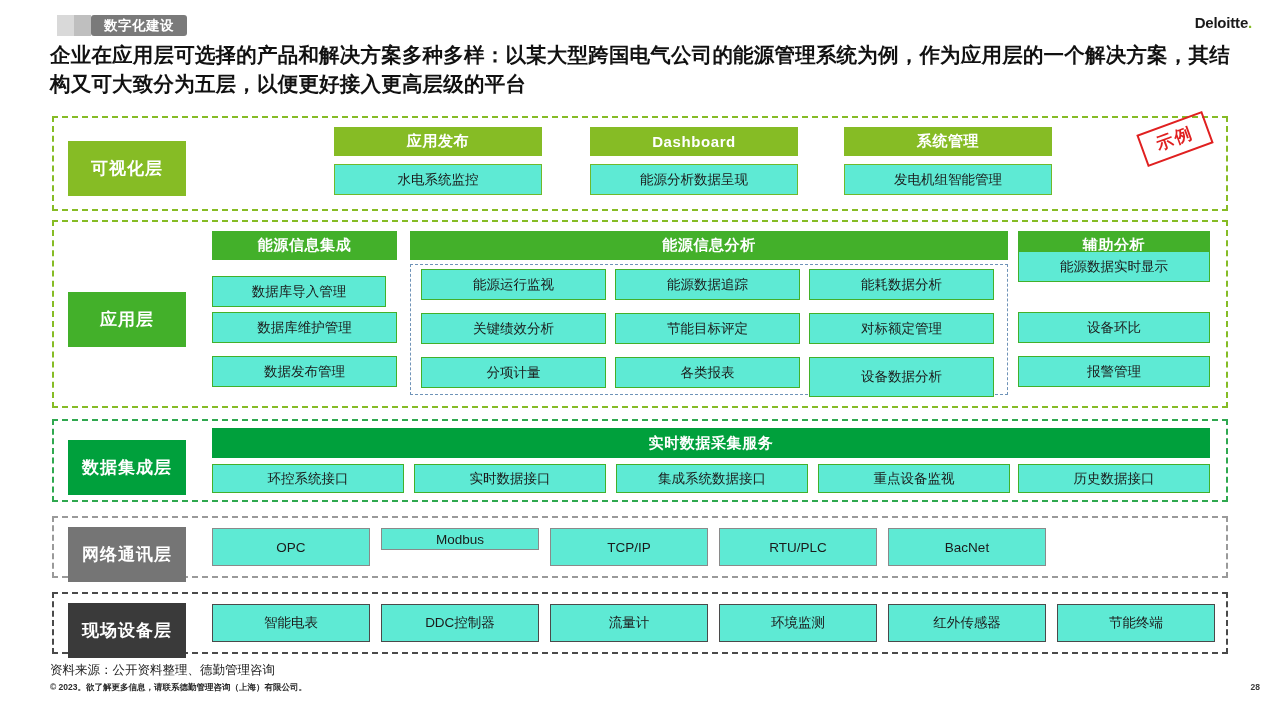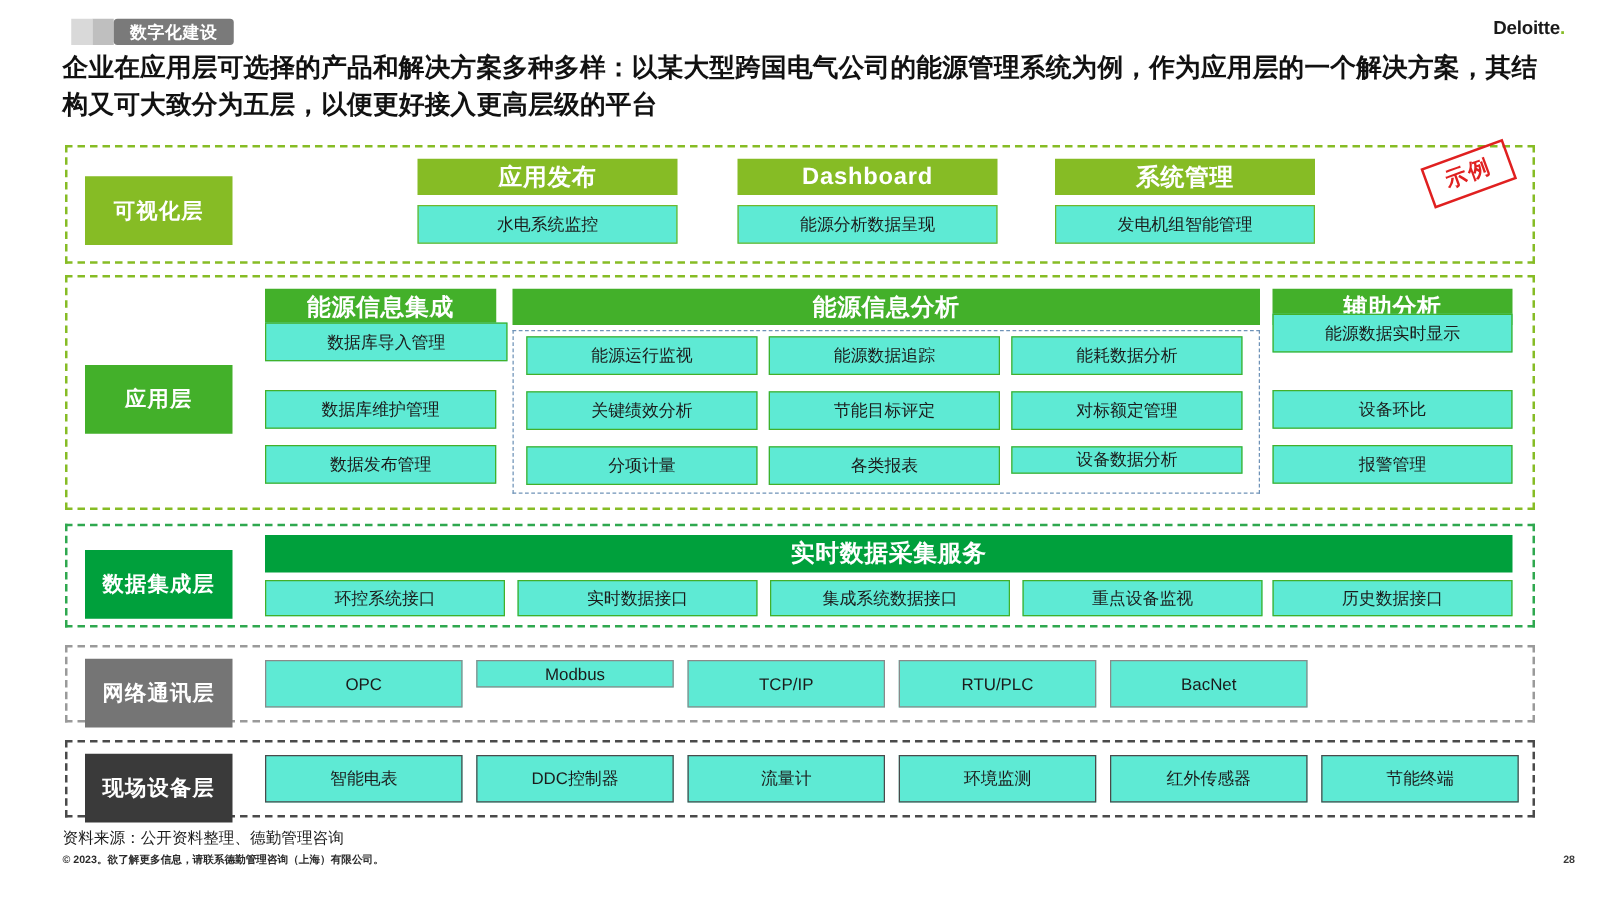--- a/index.html
+++ b/index.html
@@ -47,21 +47,21 @@
   }
 
   
   .frame { position: absolute; inset: 0; border: 2px dashed #86bc25; }
   .frame.green2 { border-color: #2fa84f; }
   .frame.gray   { border-color: #9a9a9a; }
   .frame.dgray  { border-color: #4a4a4a; }
 
   
   .ghead {
-    position: absolute; color: #fff; font-weight: bold; font-size: 19px;
+    position: absolute; color: #fff; font-weight: bold; font-size: 15px;
     display: flex; align-items: center; justify-content: center; letter-spacing: .6px;
   }
 
   
   .cell {
     position: absolute; background: #5eead4;
     display: flex; align-items: center; justify-content: center;
     font-size: 13.5px; color: #1b1b1b;
   }
   .cell.g   { border: 1.6px solid #6fb92c; }
@@ -126,38 +126,38 @@
 
     <div class="stamp">示例</div>
   </div>
 
   <div class="band" style="top:220px;height:188px">
     <div class="frame"></div>
 
     <div class="layer-label" style="top:72px;background:#43b02a">应用层</div>
 
     <div class="ghead" style="left:160px;top:11px;width:185px;height:29px;background:#43b02a">能源信息集成</div>
-    <div class="cell g2" style="left:160px;top:38px;width:194px;height:31px">数据库导入管理</div>
+    <div class="cell g2" style="left:160px;top:56px;width:174px;height:31px">数据库导入管理</div>
     <div class="cell g2" style="left:160px;top:92px;width:185px;height:31px">数据库维护管理</div>
     <div class="cell g2" style="left:160px;top:136px;width:185px;height:31px">数据发布管理</div>
 
     <div class="ghead" style="left:358px;top:11px;width:598px;height:29px;background:#43b02a">能源信息分析</div>
     <div class="subdash" style="left:358px;top:44px;width:598px;height:131px"></div>
 
     <div class="cell g2" style="left:369px;top:49px;width:185px;height:31px">能源运行监视</div>
     <div class="cell g2" style="left:563px;top:49px;width:185px;height:31px">能源数据追踪</div>
     <div class="cell g2" style="left:757px;top:49px;width:185px;height:31px">能耗数据分析</div>
 
     <div class="cell g2" style="left:369px;top:93px;width:185px;height:31px">关键绩效分析</div>
     <div class="cell g2" style="left:563px;top:93px;width:185px;height:31px">节能目标评定</div>
     <div class="cell g2" style="left:757px;top:93px;width:185px;height:31px">对标额定管理</div>
 
     <div class="cell g2" style="left:369px;top:137px;width:185px;height:31px">分项计量</div>
     <div class="cell g2" style="left:563px;top:137px;width:185px;height:31px">各类报表</div>
-    <div class="cell g2" style="left:757px;top:137px;width:185px;height:22px">设备数据分析</div>
+    <div class="cell g2" style="left:757px;top:137px;width:185px;height:40px">设备数据分析</div>
 
     <div class="ghead" style="left:966px;top:11px;width:192px;height:29px;background:#43b02a">辅助分析</div>
     <div class="cell g2" style="left:966px;top:31px;width:192px;height:31px">能源数据实时显示</div>
     <div class="cell g2" style="left:966px;top:92px;width:192px;height:31px">设备环比</div>
     <div class="cell g2" style="left:966px;top:136px;width:192px;height:31px">报警管理</div>
   </div>
 
   <div class="band" style="top:419px;height:83px">
     <div class="frame green2"></div>
 

